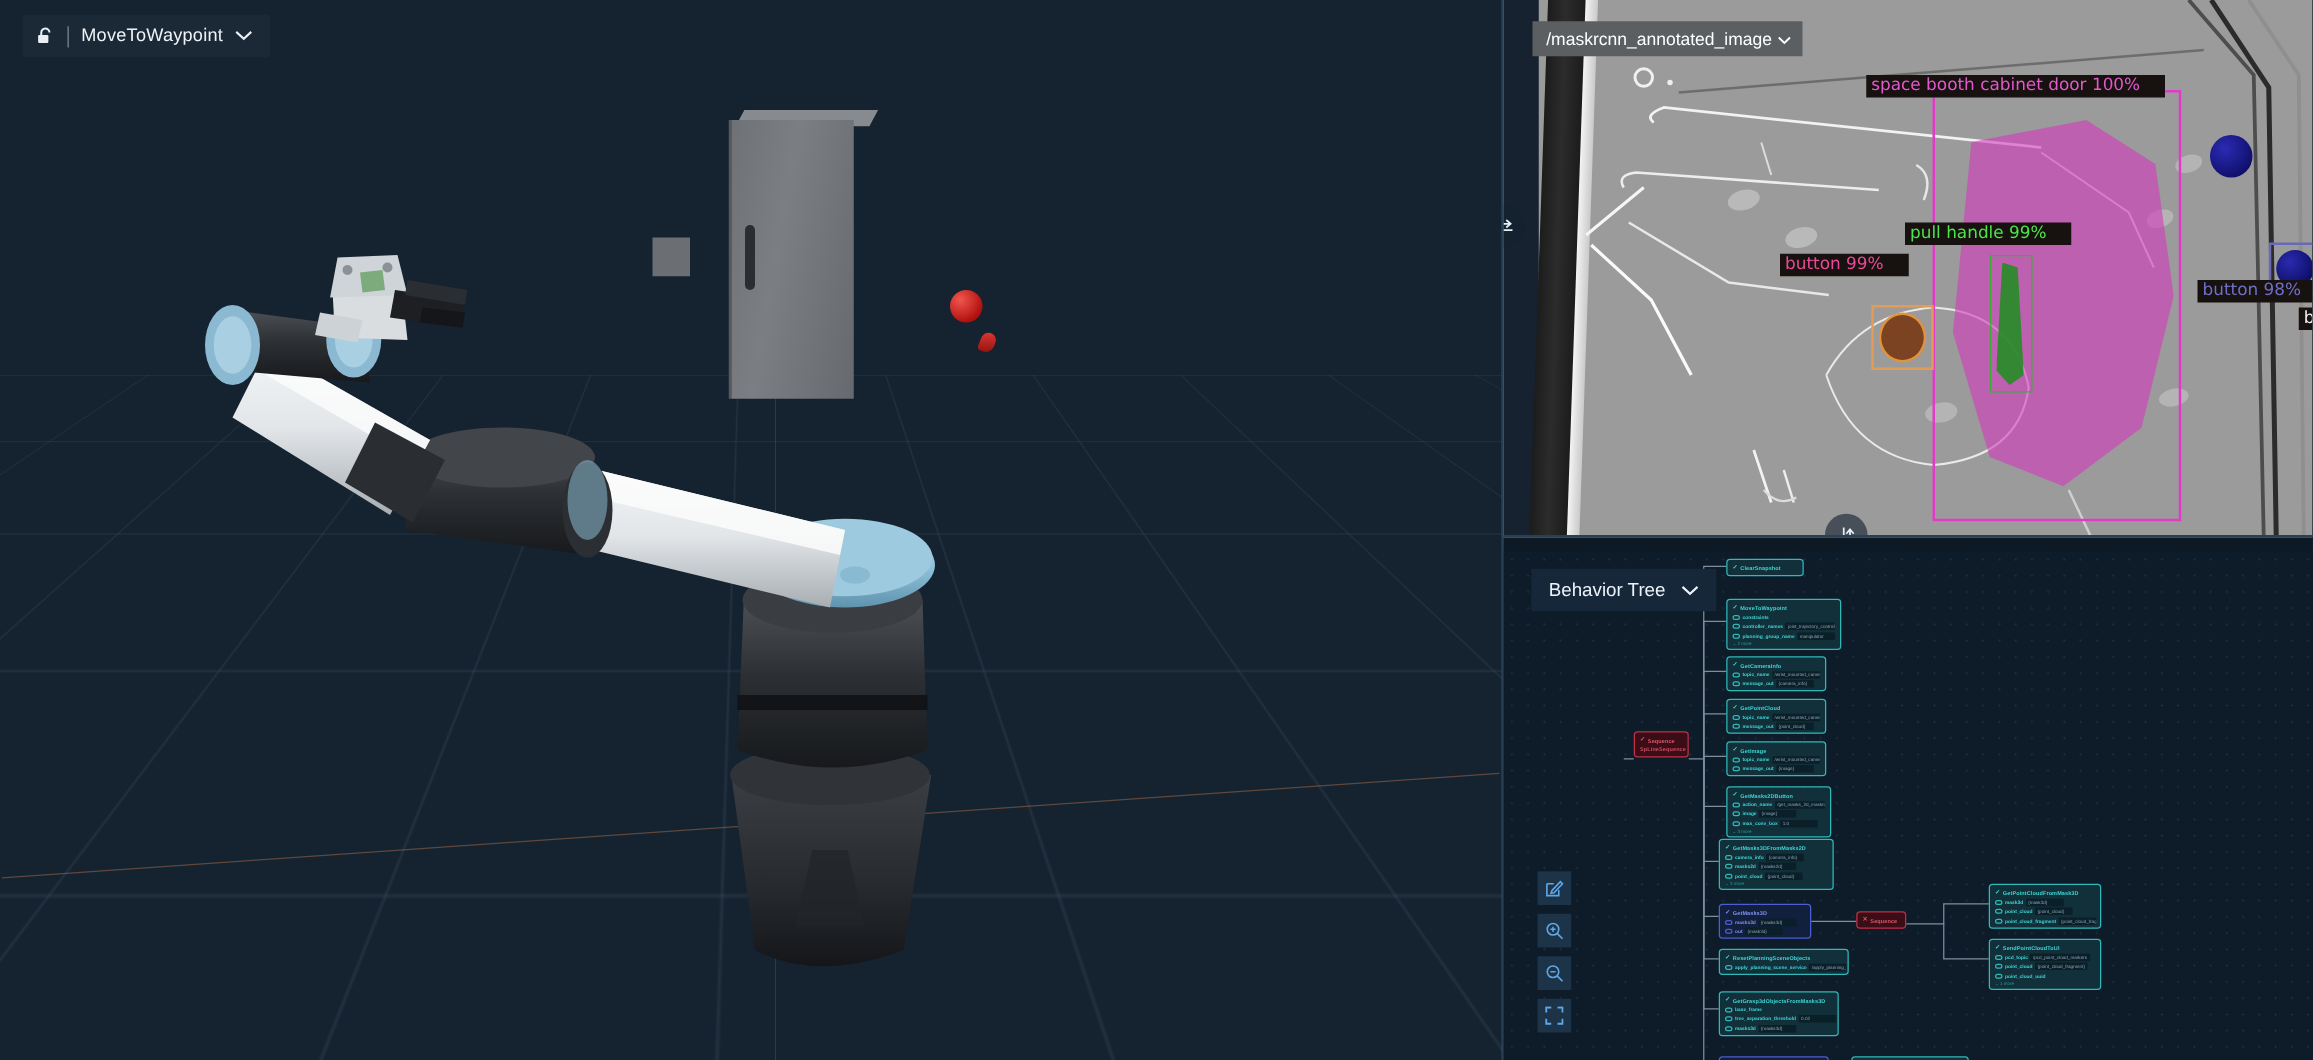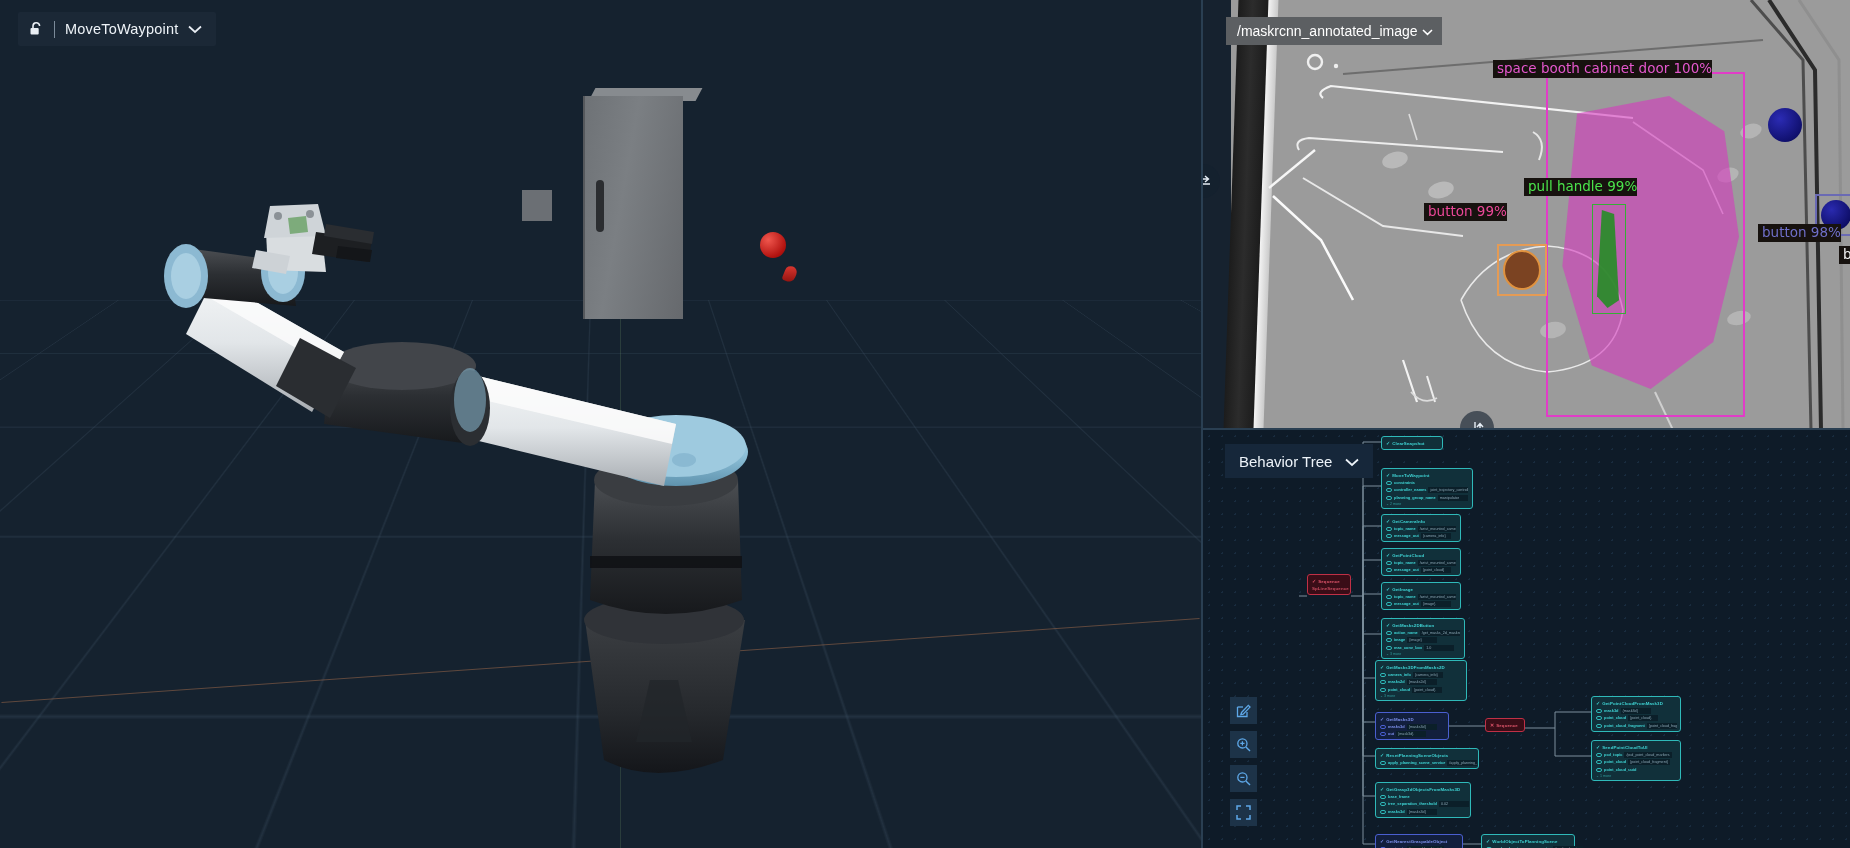--- a/index.html
+++ b/index.html
@@ -171,21 +171,21 @@
     background: radial-gradient(circle at 35% 32%, #2a2aaf, #0e0e68 72%, #06063a);
   }
   .seg-blue-2-box {
     position: absolute; left: 612px; top: 194px;
     width: 42px; height: 42px; border: 2px solid #6a6ab4;
   }
   .det-label {
     position: absolute; z-index: 25;
     background: #17120f;
     font-size: 13.5px;
-    padding: 1px 0 2px 4px;
+    padding: 1px 20px 2px 4px;
     white-space: nowrap;
     line-height: 15px;
     font-family: "DejaVu Sans", sans-serif;
   }
   .det-door   { left: 290px; top: 60px;  color: #e457cd; }
   .det-handle { left: 321px; top: 178px; color: #4be44b; }
   .det-button { left: 221px; top: 203px; color: #e4a15e; }
   .det-blue   { left: 521px; top: 224px; color: #6f6fc9; margin-left: 34px; }
   .det-cut    { left: 636px; top: 246px; color: #f2f2f2; }
 
@@ -200,20 +200,21 @@
   .swap-bottom { left: 257px; bottom: -17px; }
 
   
   .bt-panel {
     position: relative; flex: 1; width: 647px;
     background: #0e1b28;
     background-image:
       radial-gradient(rgba(80,130,175,0.16) 1px, transparent 1px);
     background-size: 13px 13px;
     overflow: hidden;
+    margin-top: 11px;
   }
   .bt-header {
     position: absolute; left: 22px; top: 14px; z-index: 20;
     display: flex; align-items: center; gap: 13px;
     height: 34px; padding: 0 14px;
     background: #16273a;
     color: #edf3f9; font-size: 15px;
   }
   .bt-tools { position: absolute; left: 27px; bottom: 22px; display: flex; flex-direction: column; gap: 7px; z-index: 20; }
   .bt-tool {

